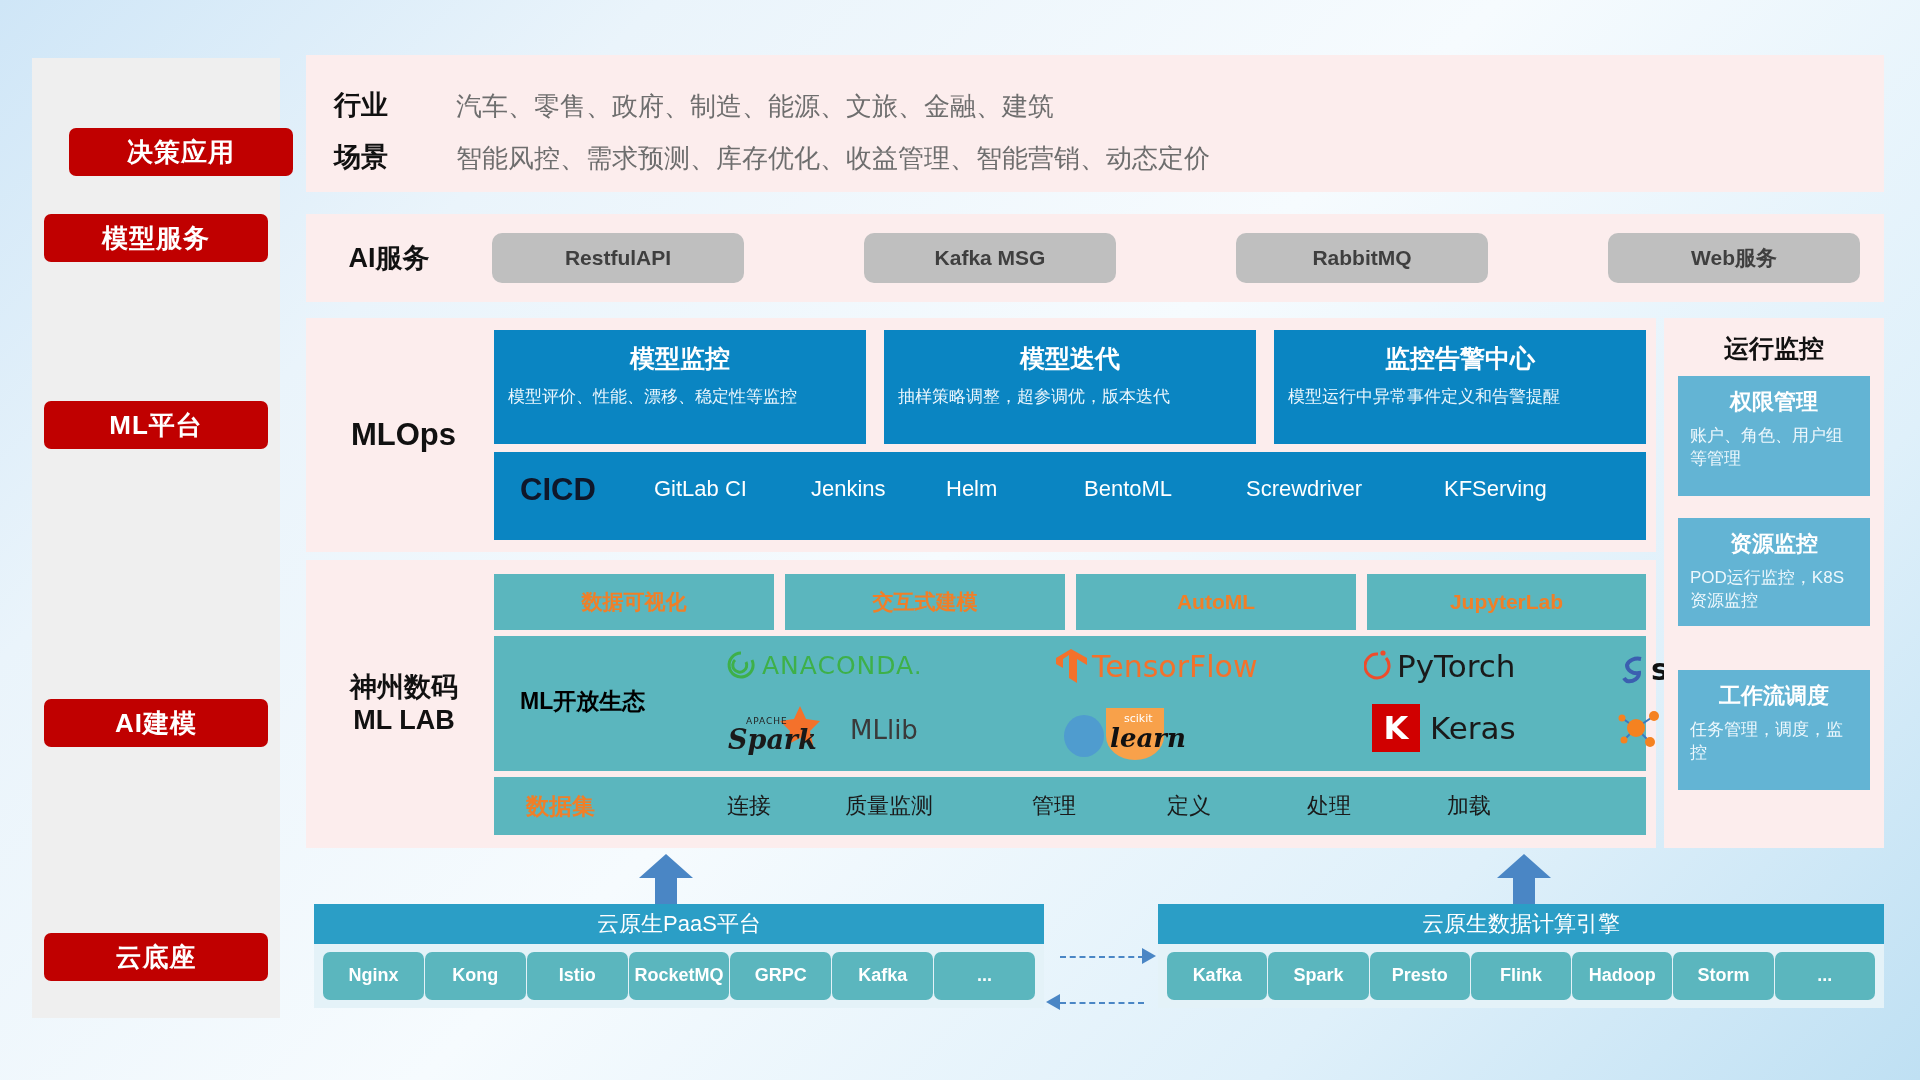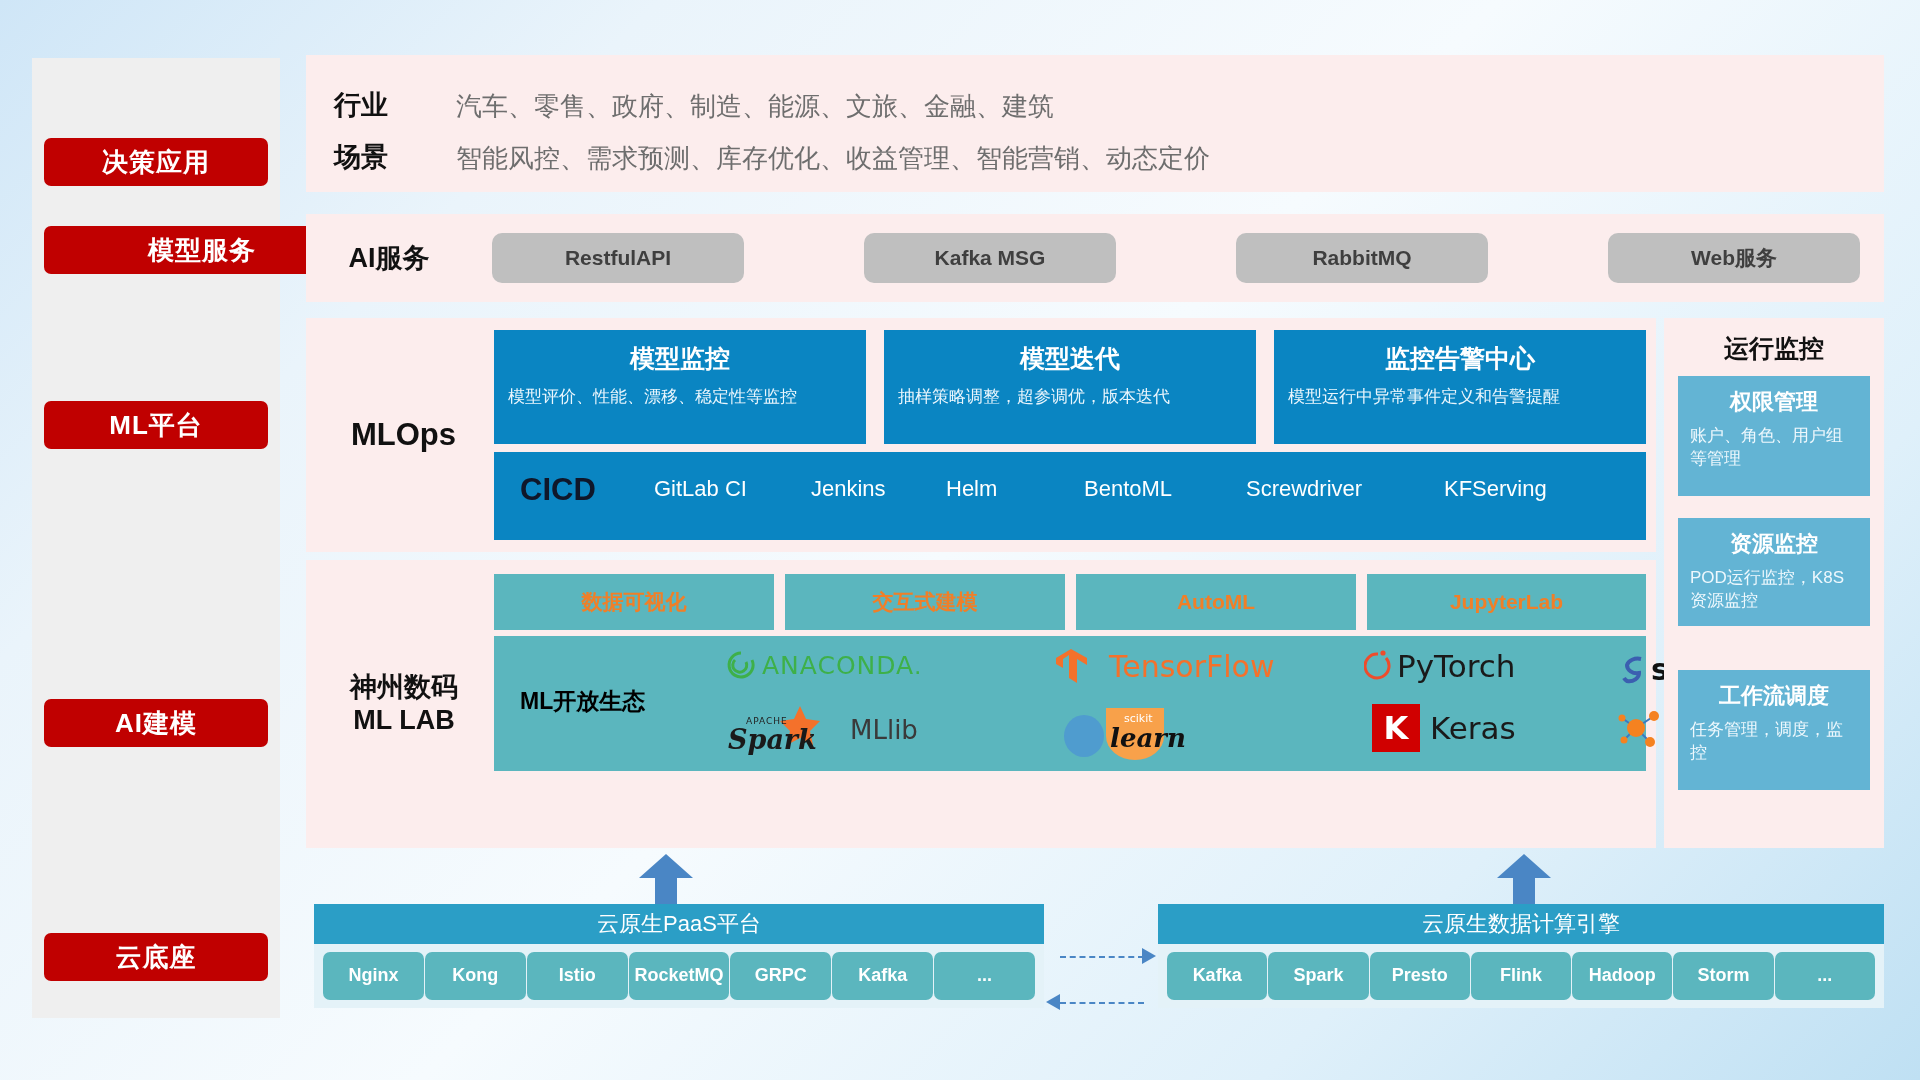--- a/index.html
+++ b/index.html
@@ -93,22 +93,22 @@
 
   .dashline{position:absolute;border-top:2px dashed #4a86c5;}
   .dashtri{position:absolute;width:0;height:0;}
 </style>
 </head>
 <body>
 
 <div class="canvas">
 
   <div class="rail">
-    <div class="rail-chip" id="rail0" style="top: 80px;">决策应用</div>
-    <div class="rail-chip" id="rail1" style="top: 168px; padding-left: 46px;">模型服务</div>
+    <div class="rail-chip" id="rail0" style="top: 70px; margin-left: 25px;">决策应用</div>
+    <div class="rail-chip" id="rail1" style="top: 156px;">模型服务</div>
     <div class="rail-chip" id="rail2" style="top: 343px;">ML平台</div>
     <div class="rail-chip" id="rail3" style="top: 613px; margin-top: 28px;">AI建模</div>
     <div class="rail-chip" id="rail4" style="top: 875px;">云底座</div>
   </div>
 
   <div class="band b1">
     <div class="k" style="top:32px">行业</div>
     <div class="v" style="top:34px">汽车、零售、政府、制造、能源、文旅、金融、建筑</div>
     <div class="k" style="top:84px">场景</div>
     <div class="v" style="top:86px">智能风控、需求预测、库存优化、收益管理、智能营销、动态定价</div>
@@ -182,21 +182,21 @@
           <text x="20" y="20" font-family="DejaVu Sans" font-size="9" fill="#222" letter-spacing="1">APACHE</text>
           <text x="2" y="45" font-family="DejaVu Serif" font-size="27" font-weight="bold" font-style="italic" fill="#1a1a1a">Spark</text>
         </svg>
         <span class="logotext" style="font-size:26px;color:#3a3a3a;margin-left:8px">MLlib</span>
       </div>
 
       <div class="logo" style="left:560px;top:12px">
         <svg width="34" height="36" viewBox="0 0 34 36">
           <path d="M17 1 L33 10 L33 17 L23 11 L23 35 L15 30 L15 7 L9 11 L9 20 L2 16 L2 10 Z" fill="#f4712b"></path>
         </svg>
-        <span class="logotext" style="font-size:30px;color:#f4712b;margin-left:21px">TensorFlow</span>
+        <span class="logotext" style="font-size:30px;color:#f4712b;margin-left:4px">TensorFlow</span>
       </div>
 
       <div class="logo" style="left:568px;top:66px">
         <svg width="130" height="58" viewBox="0 0 130 58">
           <ellipse cx="22" cy="34" rx="20" ry="21" fill="#4f9ccf"></ellipse>
           <path d="M44 6 h58 v28 a29 24 0 0 1 -58 0 z" fill="#f8a14a"></path>
           <text x="62" y="20" font-family="DejaVu Sans" font-size="11" fill="#fff">scikit</text>
           <text x="48" y="45" font-family="DejaVu Serif" font-size="26" font-style="italic" font-weight="bold" fill="#111">learn</text>
         </svg>
       </div>
@@ -237,20 +237,29 @@
           <circle cx="6" cy="10" r="3.5" fill="#f58220"></circle>
           <circle cx="8" cy="32" r="3.5" fill="#f58220"></circle>
         </svg>
         <div style="margin-left:5px">
           <div class="logotext" style="font-size:25px;color:#3f3f3f;line-height:1">NetworkX</div>
           <div style="font-size:10px;color:#5a5a5a;margin-top:2px">Network Analysis in Python</div>
         </div>
       </div>
     </div>
 
+    <div class="dsrow">
+      <div class="d-title">数据集</div>
+      <div class="d-item" style="left:200px">连接</div>
+      <div class="d-item" style="left:340px">质量监测</div>
+      <div class="d-item" style="left:505px">管理</div>
+      <div class="d-item" style="left:640px">定义</div>
+      <div class="d-item" style="left:780px">处理</div>
+      <div class="d-item" style="left:920px">加载</div>
+    </div>
   </div>
 
   <div class="rightcol">
     <div class="rc-title">运行监控</div>
 
     <div class="rc-card" style="top:58px;height:120px">
       <div class="t">权限管理</div>
       <div class="d">账户、角色、用户组等管理</div>
     </div>
     <div class="rc-card" style="top:200px;height:108px">

